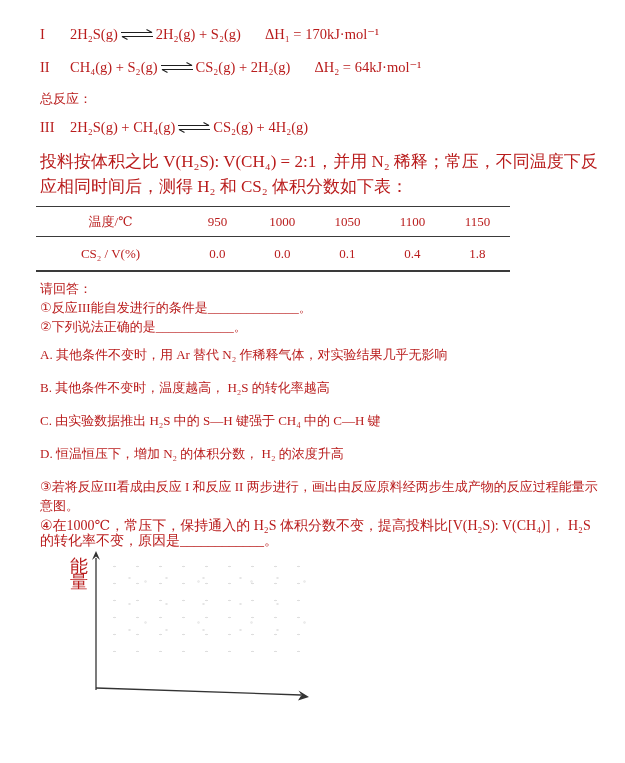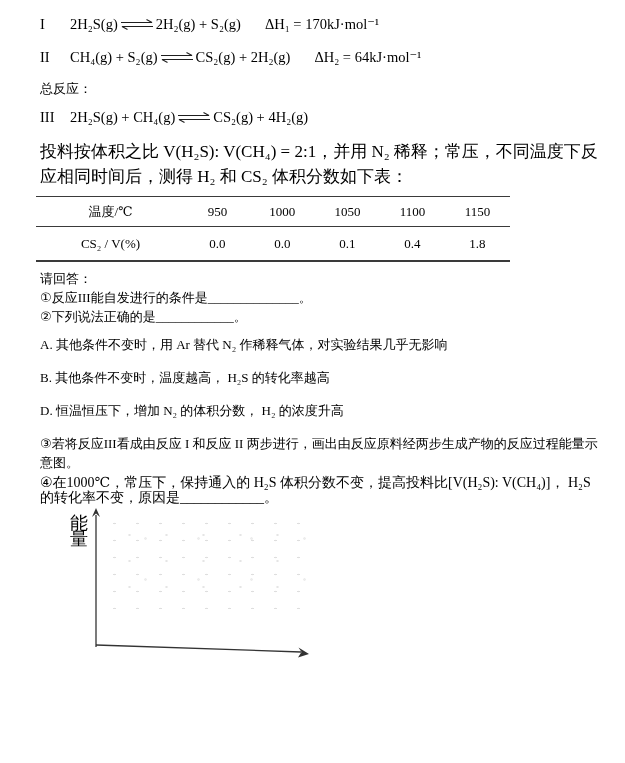--- a/index.html
+++ b/index.html
@@ -1,23 +1,23 @@
 <!DOCTYPE html>
 <html><head>
 <meta charset="utf-8">
 <style>
   html,body{margin:0;padding:0;background:#ffffff;}
   .page{
     position:relative;
     width:625px;height:763px;
     box-sizing:border-box;
-    padding:13px 18px 0 40px;
+    padding:23px 18px 0 40px;
     overflow:hidden;
     background:#ffffff;
-    color:#000000;
+    color:#b91c1c;
     font-family:"Liberation Serif","DejaVu Serif","DejaVu Sans",serif;
   }
   
   .eq-row{font-size:14.5px;height:22px;line-height:22px;margin-bottom:11px;white-space:nowrap;}
   .eq-num{display:inline-block;width:30px;}
   .rev-arrow{display:inline-block;margin:0 1px;}
   .rev-arrow svg{vertical-align:-1px;}
   .dh{margin-left:24px;}
   .section-label{font-size:13px;height:20px;line-height:20px;margin:1px 0 7px 0;}
   
@@ -114,20 +114,21 @@
     </tbody>
   </table>
 
   <div class="prompt">请回答：</div>
   <div class="qline">①反应III能自发进行的条件是______________。</div>
   <div class="qline">②下列说法正确的是____________。</div>
 
   <div class="options">
     <div class="option">A. 其他条件不变时，用 Ar 替代 N₂ 作稀释气体，对实验结果几乎无影响</div>
     <div class="option">B. 其他条件不变时，温度越高， H₂S 的转化率越高</div>
+    <div class="option">C. 由实验数据推出 H₂S 中的 S—H 键强于 CH₄ 中的 C—H 键</div>
     <div class="option">D. 恒温恒压下，增加 N₂ 的体积分数， H₂ 的浓度升高</div>
   </div>
 
   <div class="qline">③若将反应III看成由反应 I 和反应 II 两步进行，画出由反应原料经两步生成产物的反应过程能量示意图。</div>
   <p class="qpara">④在1000℃，常压下，保持通入的 H₂S 体积分数不变，提高投料比[V(H₂S): V(CH₄)]， H₂S 的转化率不变，原因是____________。</p>
 
   <div class="diagram">
     <svg class="axes" width="320" height="160" viewBox="0 0 320 160">
       <line x1="40" y1="8" x2="40" y2="140" stroke="#333333" stroke-width="1.3"></line>
       <path d="M40 1 L36 10 L40 6.5 L44 10 Z" fill="#333333"></path>

